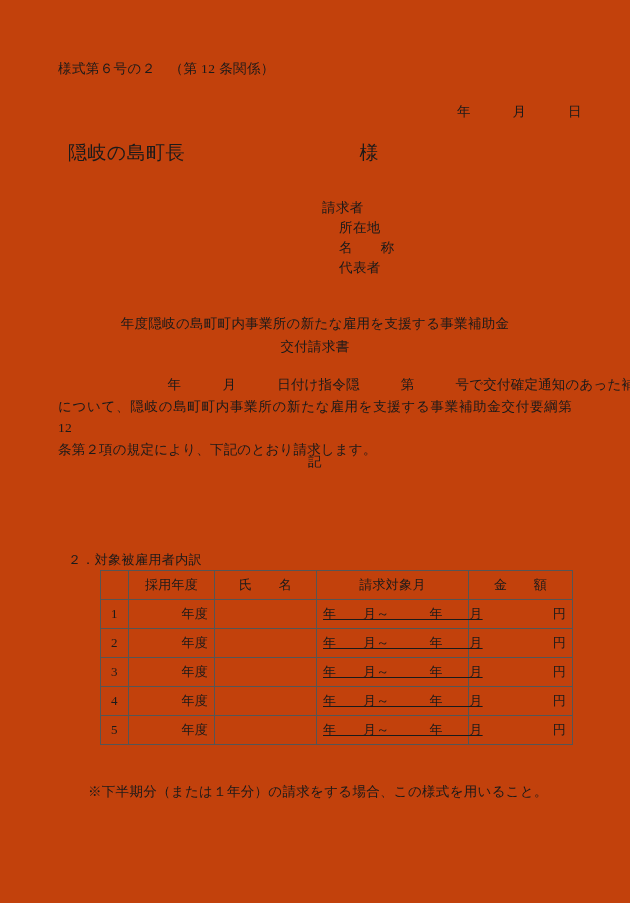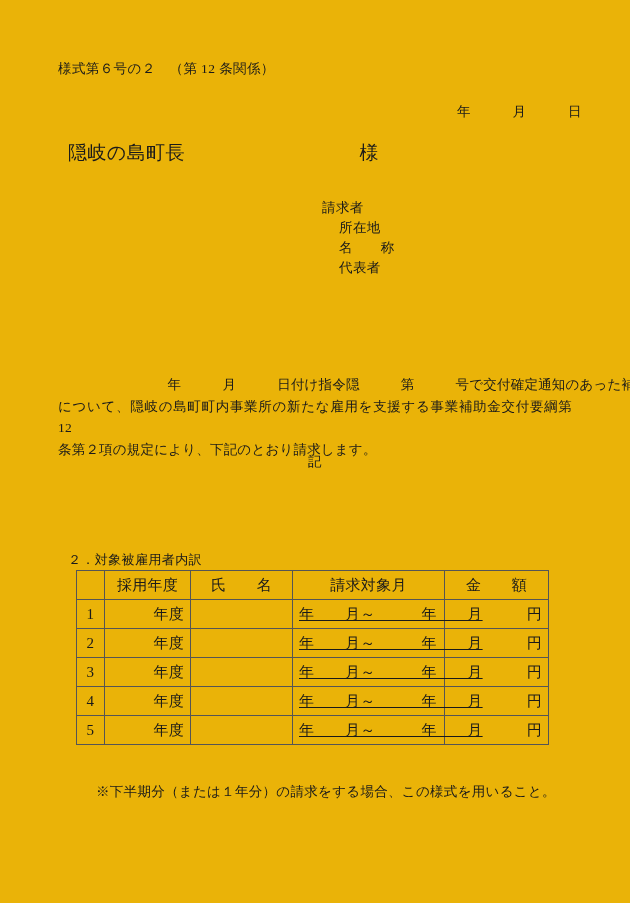--- a/index.html
+++ b/index.html
@@ -8,21 +8,21 @@
     background: #ffffff;
   }
   body {
     font-family: "Liberation Serif", "DejaVu Serif", serif;
     color: #1a1a1a;
   }
   #page {
     position: relative;
     width: 630px;
     height: 903px;
-    background: #eab308;
+    background: #c2410c;
     overflow: hidden;
     box-sizing: border-box;
     padding-left: 20px;
   }
   .doc {
     position: absolute;
     left: 0; top: 0;
     width: 630px;
     height: 903px;
     padding: 0 58px;
@@ -124,25 +124,25 @@
   .item2 {
     position: absolute;
     left: 68px;
     top: 551px;
     font-size: 13px;
     letter-spacing: 0.4px;
     white-space: pre;
   }
   table.breakdown {
     position: absolute;
-    left: 76px;
+    left: 100px;
     top: 570px;
     width: 472px;
     border-collapse: collapse;
-    font-size: 15px;
+    font-size: 13px;
     table-layout: fixed;
   }
   table.breakdown td,
   table.breakdown th {
     border: 1px solid #555;
     height: 29px;
     padding: 0 6px;
     font-weight: normal;
     letter-spacing: 0.3px;
     box-sizing: border-box;
@@ -162,21 +162,20 @@
     white-space: pre;
     text-decoration: underline;
   }
   .footnote {
     position: absolute;
     left: 88px;
     top: 783px;
     font-size: 13.5px;
     letter-spacing: 0.3px;
     white-space: pre;
-    margin-left: 8px;
   }
 </style>
 </head>
 <body>
 
 <div id="page">
   <div class="doc">
 
     <div class="form-no">様式第６号の２　（第 12 条関係）</div>
 
@@ -184,20 +183,24 @@
 
     <div class="addressee">隠岐の島町長　　　　　　　　　様</div>
 
     <div class="requester-block">
       <div class="r-head">請求者</div>
       <div class="r-sub">所在地</div>
       <div class="r-sub">名　　称</div>
       <div class="r-sub">代表者</div>
     </div>
 
+    <div class="doc-title">
+      <div>年度隠岐の島町町内事業所の新たな雇用を支援する事業補助金</div>
+      <div>交付請求書</div>
+    </div>
 
     <div class="body-para">
       <div class="first-line">　　　　　　　　年　　　月　　　日付け指令隠　　　第　　　号で交付確定通知のあった補助金</div>
       <div>について、隠岐の島町町内事業所の新たな雇用を支援する事業補助金交付要綱第 12</div>
       <div>条第２項の規定により、下記のとおり請求します。</div>
     </div>
 
     <div class="ki-mark">記</div>
 
 

